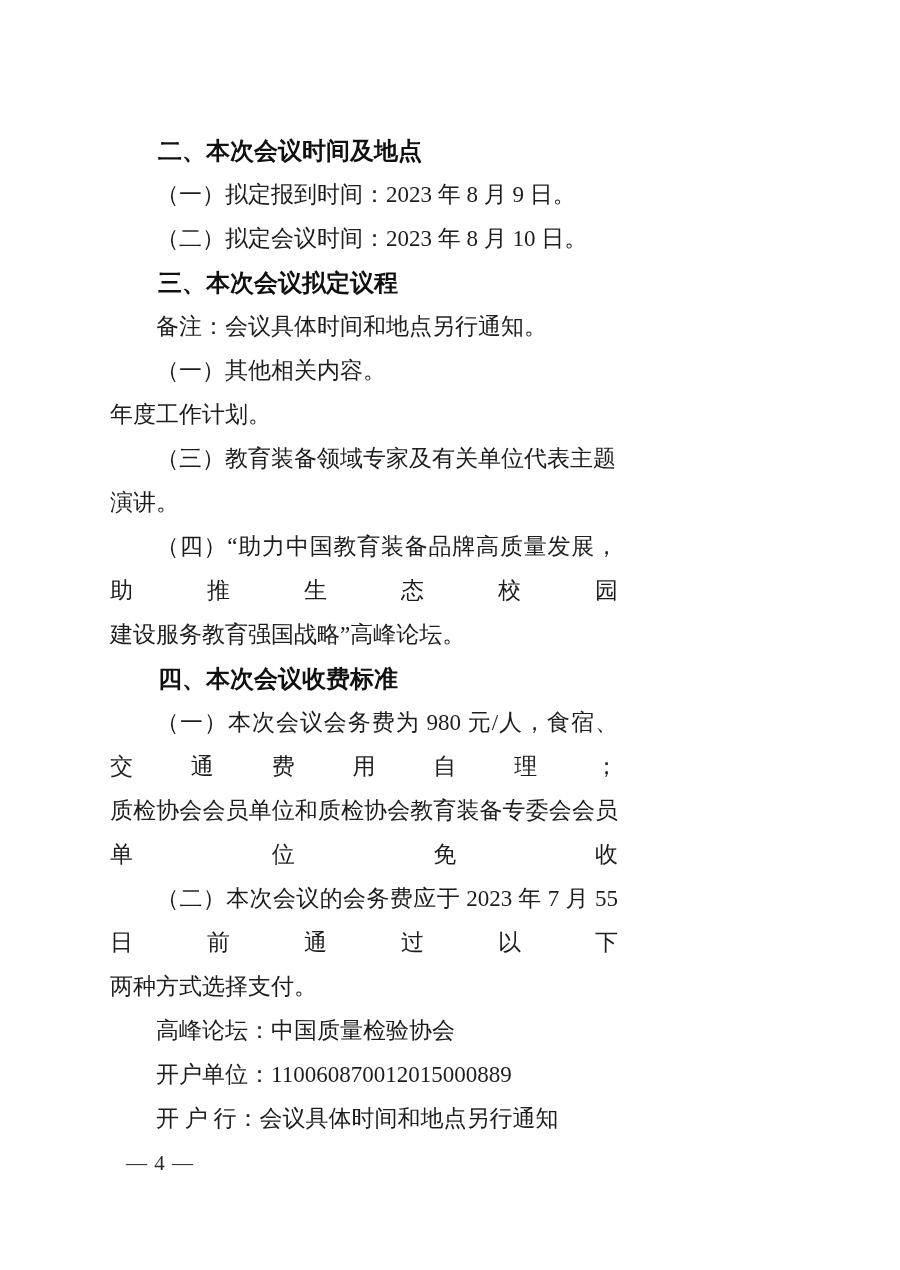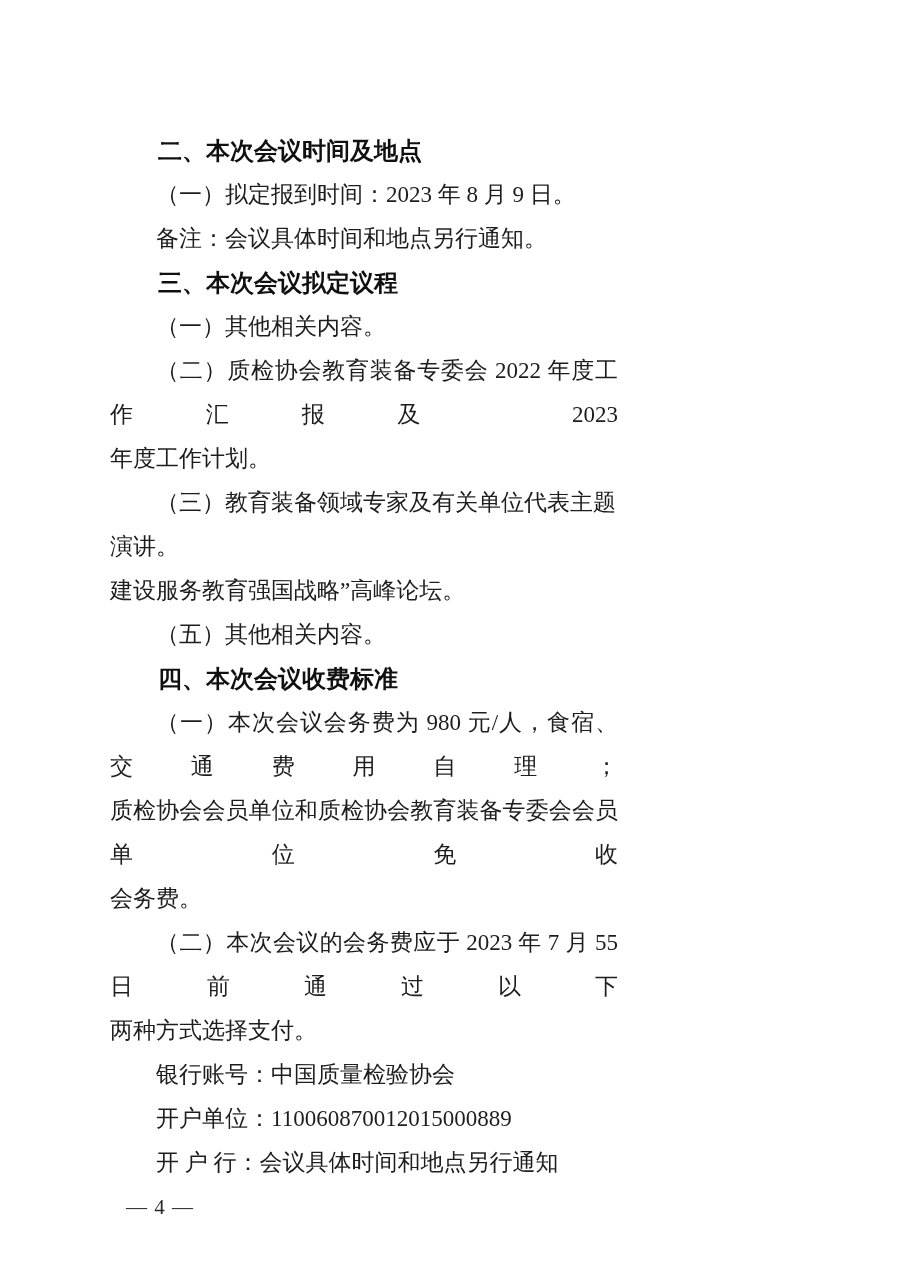--- a/index.html
+++ b/index.html
@@ -38,31 +38,30 @@
     letter-spacing: 1px;
     color: #2a2a2a;
   }
 </style>
 </head>
 <body>
 
 <div class="page">
   <div class="line h ind">二、本次会议时间及地点</div>
   <div class="line ind">（一）拟定报到时间：2023 年 8 月 9 日。</div>
+  <div class="line ind">（二）拟定会议时间：2023 年 8 月 10 日。</div>
+  <div class="line h ind">三、本次会议拟定议程</div>
   <div class="line ind">备注：会议具体时间和地点另行通知。</div>
-  <div class="line h ind">三、本次会议拟定议程</div>
   <div class="line ind">（一）其他相关内容。</div>
-  <div class="line ind j">（二）质检协会教育装备专委会 2022 年度工作汇报及 2023</div>
   <div class="line">年度工作计划。</div>
   <div class="line ind">（三）教育装备领域专家及有关单位代表主题演讲。</div>
+  <div class="line ind j">（四）“助力中国教育装备品牌高质量发展，助推生态校园</div>
   <div class="line">建设服务教育强国战略”高峰论坛。</div>
-  <div class="line ind">（五）其他相关内容。</div>
   <div class="line h ind">四、本次会议收费标准</div>
   <div class="line ind j">（一）本次会议会务费为 980 元/人，食宿、交通费用自理；</div>
   <div class="line j">质检协会会员单位和质检协会教育装备专委会会员单位免收</div>
-  <div class="line">会务费。</div>
   <div class="line ind j">（二）本次会议的会务费应于 2023 年 7 月 55 日前通过以下</div>
   <div class="line">两种方式选择支付。</div>
-  <div class="line ind">银行账号：中国质量检验协会</div>
+  <div class="line ind">高峰论坛：中国质量检验协会</div>
   <div class="line ind">开户单位：110060870012015000889</div>
   <div class="line ind">开 户 行：会议具体时间和地点另行通知</div>
   <div class="line footer">— 4 —</div>
 </div>
 
 </body></html>

